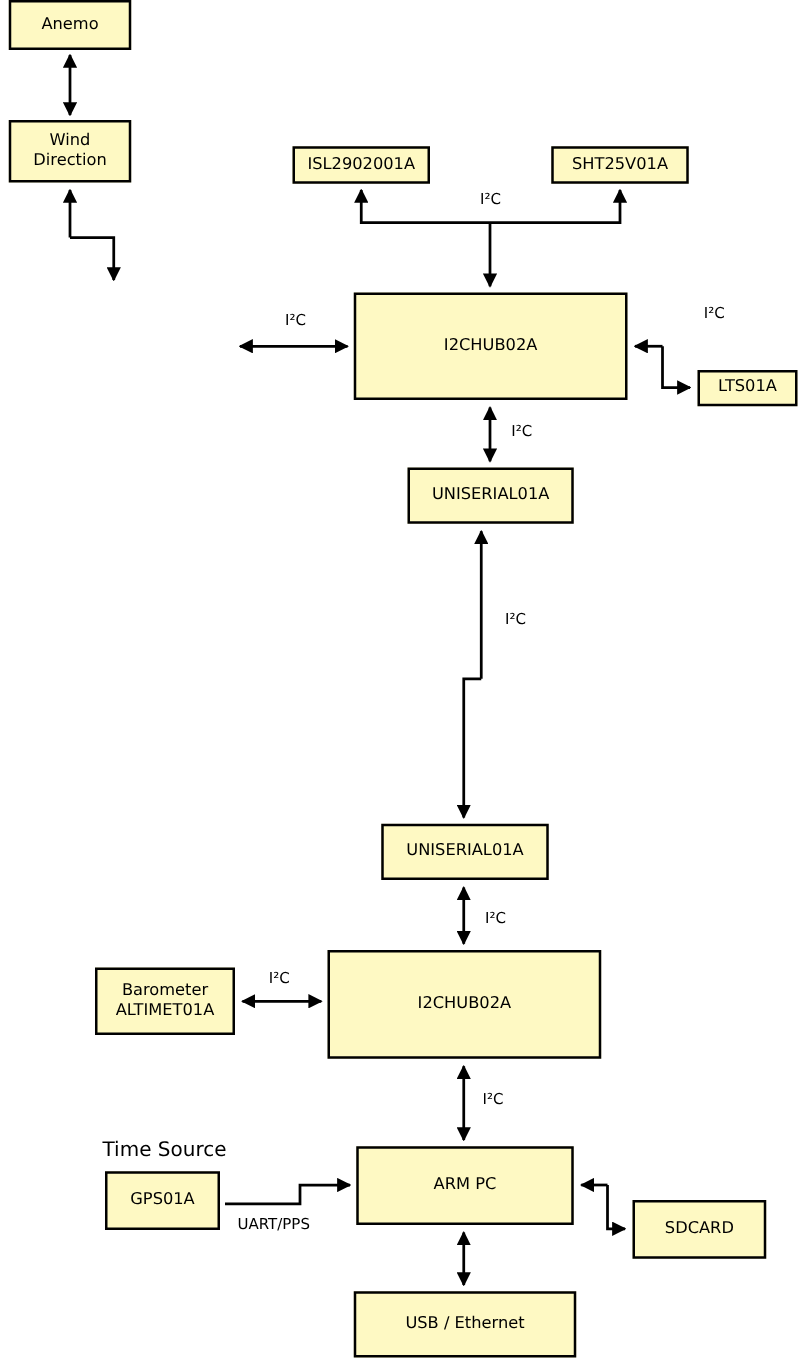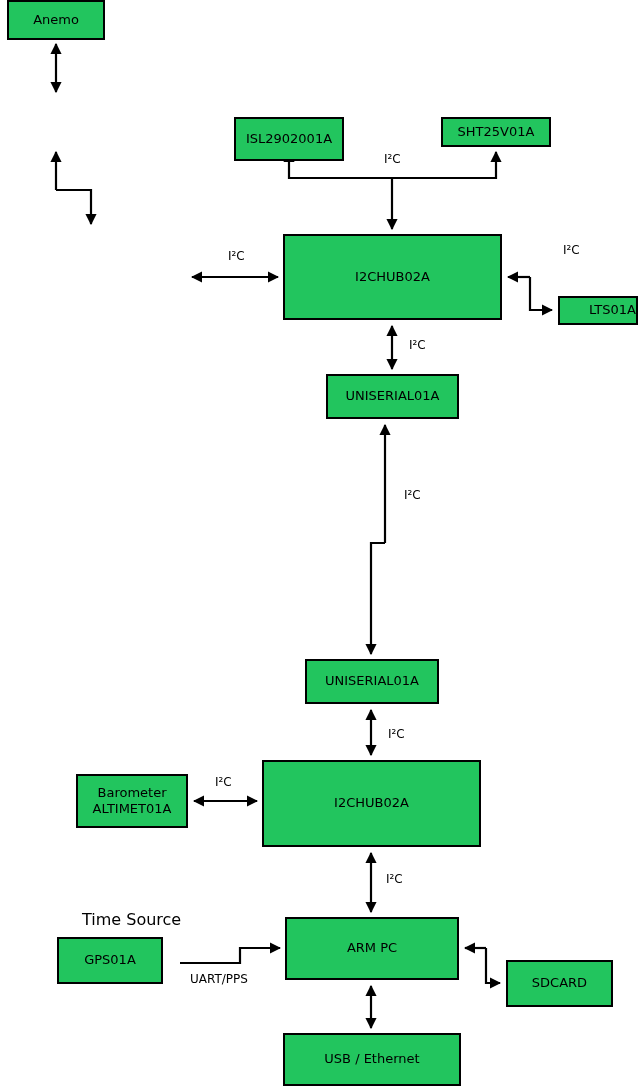--- a/index.html
+++ b/index.html
@@ -22,21 +22,21 @@
     left: 0;
     top: 0;
     width: 640px;
     height: 1089px;
     pointer-events: none;
   }
   .node {
     position: absolute;
     box-sizing: border-box;
     border: 2px solid #000000;
-    background: #22c55e;
+    background: #fef9c3;
     display: flex;
     align-items: center;
     justify-content: center;
     text-align: center;
     color: #000000;
     font-size: 13px;
     line-height: 1.25;
     font-family: "DejaVu Sans", sans-serif;
     z-index: 2;
   }
@@ -103,55 +103,58 @@
     <polyline points="486,948 465,948" fill="none" stroke="#000000" stroke-width="2.2" marker-end="url(#arrow)"></polyline>
     <polyline points="486,948 486,983 500,983" fill="none" stroke="#000000" stroke-width="2.2" marker-end="url(#arrow)"></polyline>
 
     <line x1="371" y1="986" x2="371" y2="1028" stroke="#000000" stroke-width="2.2" marker-start="url(#arrow)" marker-end="url(#arrow)"></line>
   </svg>
 
   <div class="node" style="left:7px;  top:0px;    width:98px;  height:40px;">
     <span>Anemo</span>
   </div>
 
+  <div class="node" style="left:7px;  top:96px;   width:98px;  height:50px;">
+    <span>Wind<br>Direction</span>
+  </div>
 
 
-  <div class="node" style="left:234px;top:117px;  width:110px; height:44px;">
+  <div class="node" style="left:234px;top:117px;  width:110px; height:30px;">
     <span>ISL2902001A</span>
   </div>
 
   <div class="node" style="left:441px;top:117px;  width:110px; height:30px;">
     <span>SHT25V01A</span>
   </div>
 
   <div class="node" style="left:283px;top:234px;  width:219px; height:86px;">
     <span>I2CHUB02A</span>
   </div>
 
-  <div class="node" style="left:558px;top:296px;  width:80px;  height:29px;text-align:right;">
+  <div class="node" style="left:558px;top:296px;  width:80px;  height:29px;">
     <span>LTS01A</span>
   </div>
 
   <div class="node" style="left:326px;top:374px;  width:133px; height:45px;">
     <span>UNISERIAL01A</span>
   </div>
 
   <div class="node" style="left:305px;top:659px;  width:134px; height:45px;">
     <span>UNISERIAL01A</span>
   </div>
 
   <div class="node" style="left:76px; top:774px;  width:112px; height:54px;">
     <span>Barometer<br>ALTIMET01A</span>
   </div>
 
   <div class="node" style="left:262px;top:760px;  width:219px; height:87px;">
     <span>I2CHUB02A</span>
   </div>
 
-  <div class="node" style="left:57px; top:937px;  width:106px; height:47px;">
+  <div class="node" style="left:84px; top:937px;  width:92px; height:47px;">
     <span>GPS01A</span>
   </div>
 
   <div class="node" style="left:285px;top:917px;  width:174px; height:63px;">
     <span>ARM PC</span>
   </div>
 
   <div class="node" style="left:283px;top:1033px; width:178px; height:53px;">
     <span>USB / Ethernet</span>
   </div>

